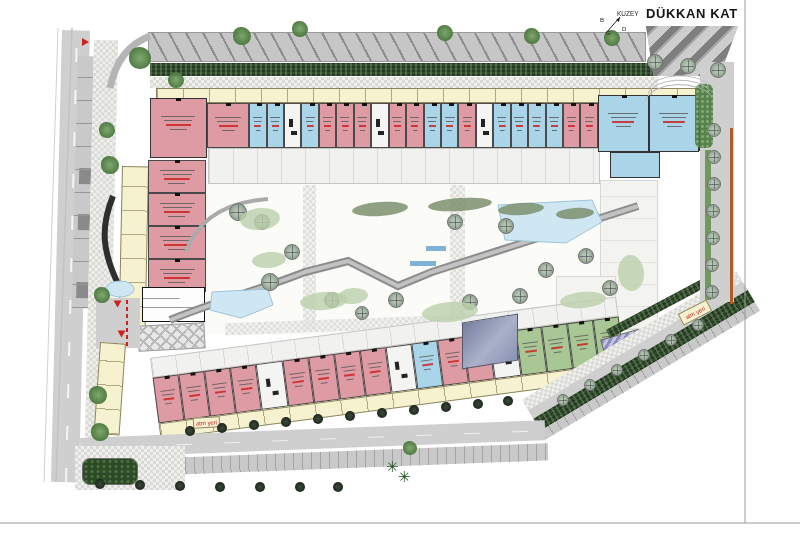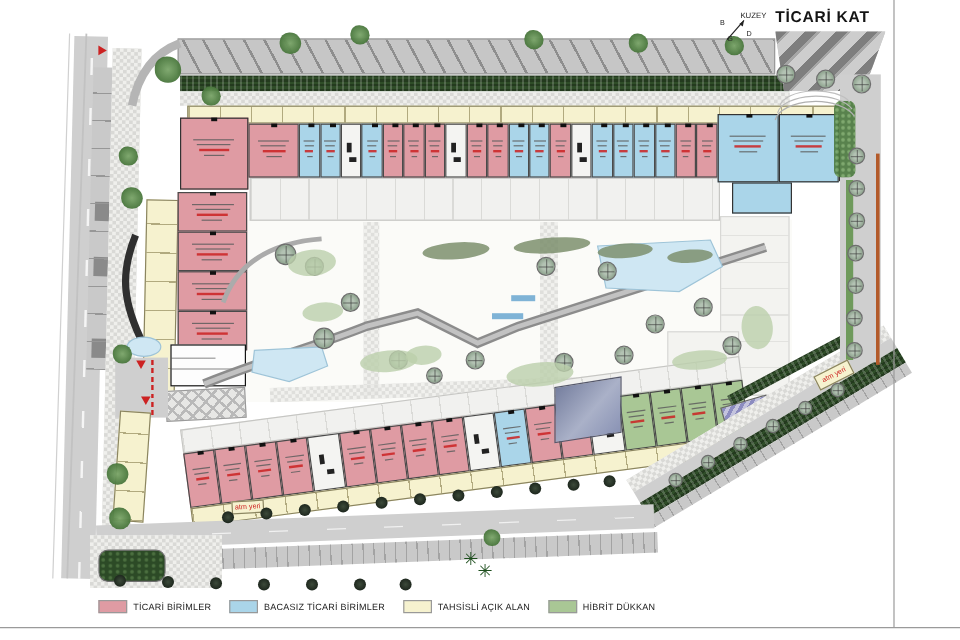--- a/index.html
+++ b/index.html
@@ -325,42 +325,24 @@
       <div class="blob-s" style="left: 556px; top: 208px; width: 38px; height: 11px; transform: rotate(-4deg);"></div>
       <div class="blob-l" style="left: 240px; top: 208px; width: 40px; height: 22px; transform: rotate(-5deg);"></div>
       <div class="blob-l" style="left: 252px; top: 252px; width: 34px; height: 16px; transform: rotate(-5deg);"></div>
       <div class="blob-l" style="left: 300px; top: 292px; width: 48px; height: 18px; transform: rotate(-5deg);"></div>
       <div class="blob-l" style="left: 422px; top: 302px; width: 56px; height: 20px; transform: rotate(-5deg);"></div>
       <div class="blob-l" style="left: 560px; top: 292px; width: 46px; height: 16px; transform: rotate(-5deg);"></div>
       <div class="blob-l" style="left: 618px; top: 255px; width: 26px; height: 36px; transform: rotate(-5deg);"></div>
       <div class="blob-l" style="left: 338px; top: 288px; width: 30px; height: 16px; transform: rotate(-5deg);"></div>
     </div>
 
-  <div id="title">TİCARİ KAT</div>
+  <div id="title">DÜKKAN KAT</div>
   <div id="kuzey">KUZEY</div>
   <svg class="abs" width="34" height="30" style="left:596px;top:10px;">
     <line x1="10" y1="23" x2="24" y2="7" stroke="#222" stroke-width="1"></line>
     <polygon points="24,7 20,10 23,12" fill="#222"></polygon>
   </svg>
   <span class="compass-letter" style="left:600px;top:17px;">B</span>
   <span class="compass-letter" style="left:622px;top:26px;">D</span>
   <span class="compass-letter" style="left:606px;top:30px;">G</span>
 
-  <div id="legend">
-      <div class="lg-item">
-        <span class="lg-sw" style="background: rgb(223, 155, 163);"></span>
-        <span class="lg-tx">TİCARİ BİRİMLER</span>
-      </div>
-      <div class="lg-item">
-        <span class="lg-sw" style="background: rgb(170, 213, 233);"></span>
-        <span class="lg-tx">BACASIZ TİCARİ BİRİMLER</span>
-      </div>
-      <div class="lg-item">
-        <span class="lg-sw" style="background: rgb(246, 242, 207);"></span>
-        <span class="lg-tx">TAHSİSLİ AÇIK ALAN</span>
-      </div>
-      <div class="lg-item">
-        <span class="lg-sw" style="background: rgb(169, 199, 149);"></span>
-        <span class="lg-tx">HİBRİT DÜKKAN</span>
-      </div>
-    </div>
 
 </div>
 
 </body></html>

